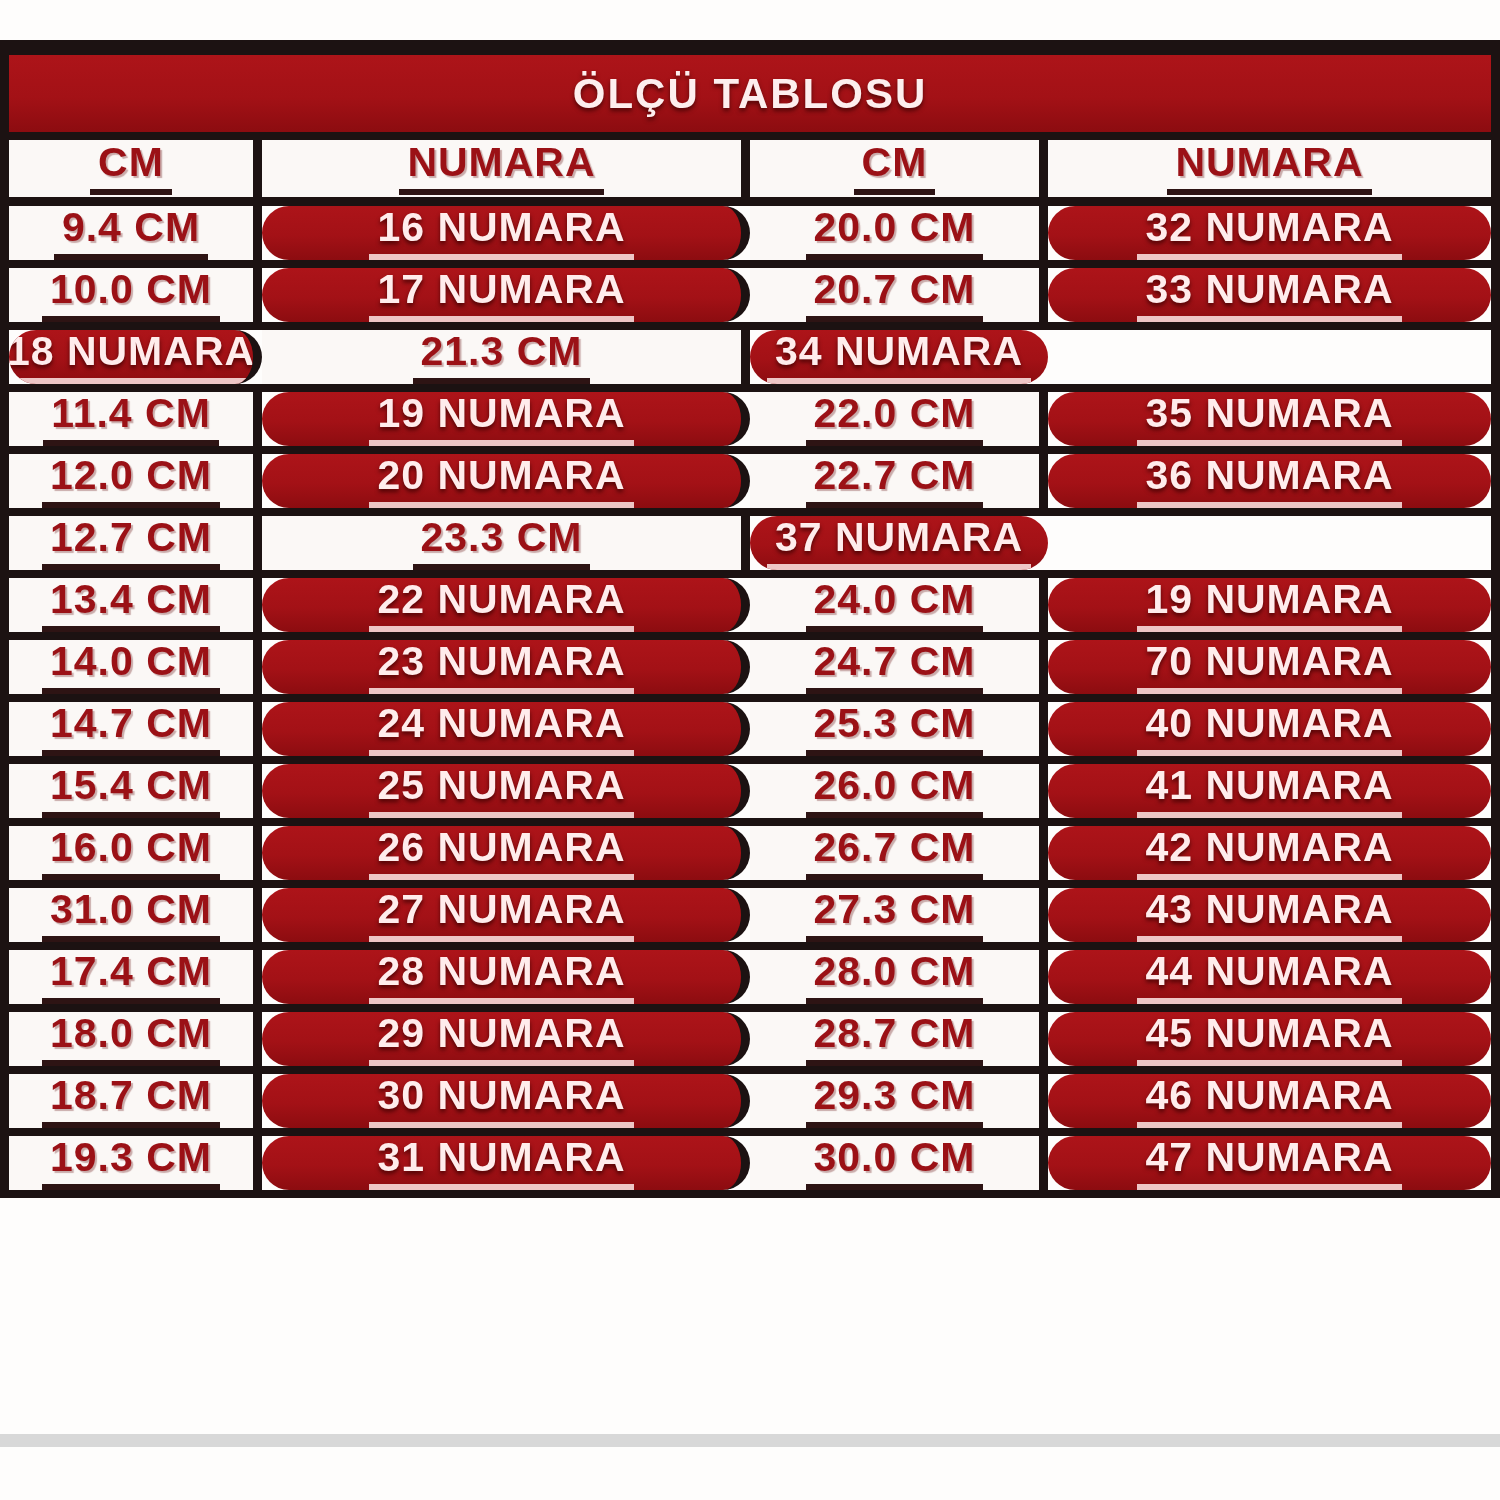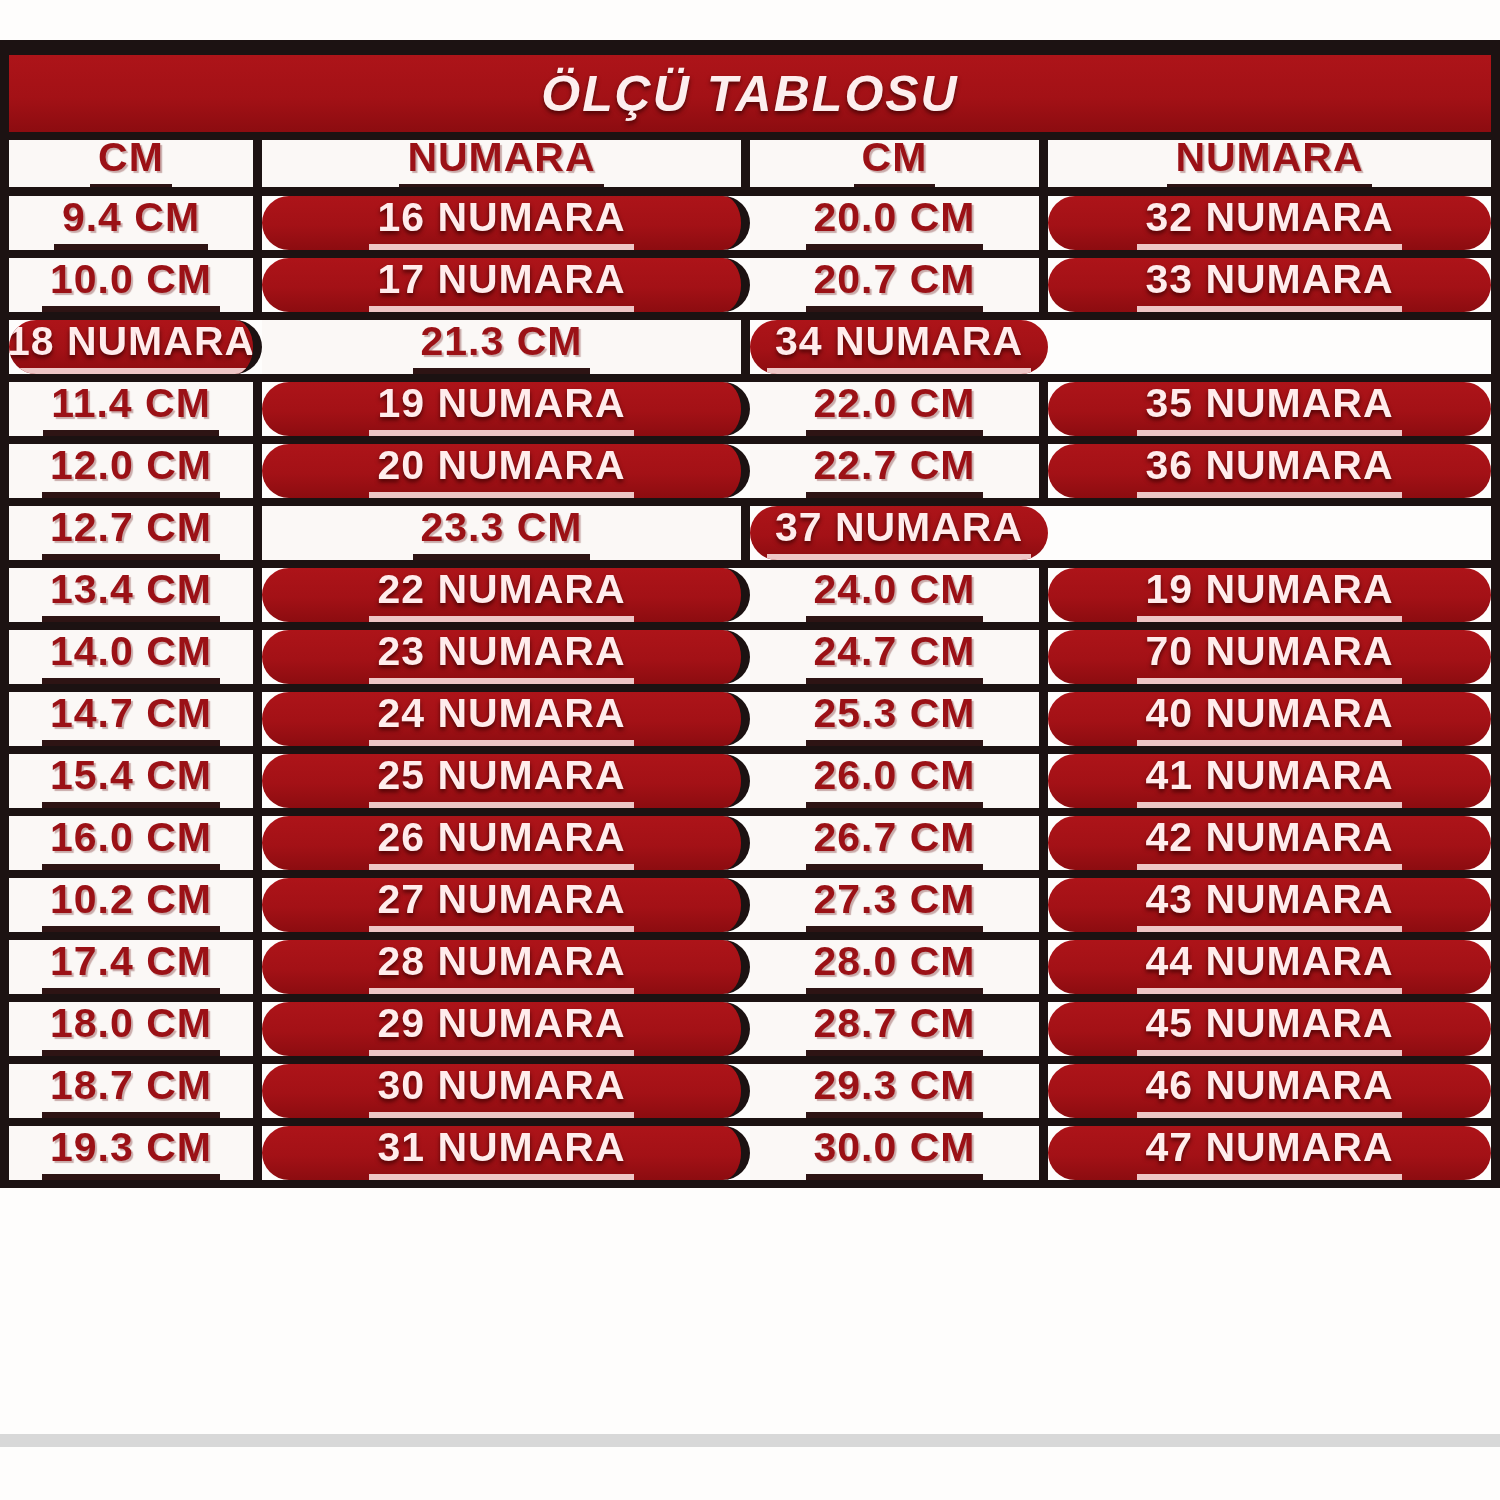--- a/index.html
+++ b/index.html
@@ -29,30 +29,29 @@
     border-right:9px solid var(--border-dark);
     border-top:15px solid var(--border-dark);
   }
   .title-bar{
     height:85px;
     background:linear-gradient(180deg,var(--red-light) 0%,var(--red) 55%,var(--red-dark) 100%);
     border-bottom:8px solid var(--border-dark);
     display:flex;align-items:center;justify-content:center;
   }
   .title-text{
-    color:#fdeeee;font-size:50px;letter-spacing:2px;
+    color:#fdeeee;font-size:42px;letter-spacing:2px;
     text-shadow:0 3px 4px rgba(50,0,0,.7);
-    font-style:italic;
   }
   .row{
     display:grid;
     grid-template-columns:253px 488px 298px 443px;
     width:1482px;
   }
-  .header-row{height:56px;border-bottom:9px solid var(--border-dark);text-align:center;}
+  .header-row{height:66px;border-bottom:9px solid var(--border-dark);text-align:center;}
   .data-row{height:62px;border-bottom:8px solid var(--border-dark);}
   .cell{
     display:flex;align-items:center;justify-content:center;
     overflow:hidden;
   }
   .cell.vline{border-right:9px solid var(--border-dark);}
   .cell.white{background:var(--cell-white);}
   .cell.red{background:linear-gradient(180deg,var(--red-light) 0%,var(--red) 55%,var(--red-dark) 100%);border-radius:27px;}
   .u{
     font-size:41px;letter-spacing:1px;line-height:1;
@@ -239,21 +238,21 @@
           </div>
           <div class="cell white vline">
             <span class="u">26.7 CM</span>
           </div>
           <div class="cell red">
             <span class="u">42 NUMARA</span>
           </div>
         </div>
         <div class="row data-row">
           <div class="cell white vline">
-            <span class="u">10.2 CM</span>
+            <span class="u">31.0 CM</span>
           </div>
           <div class="cell red vline">
             <span class="u">27 NUMARA</span>
           </div>
           <div class="cell white vline">
             <span class="u">27.3 CM</span>
           </div>
           <div class="cell red">
             <span class="u">43 NUMARA</span>
           </div>

